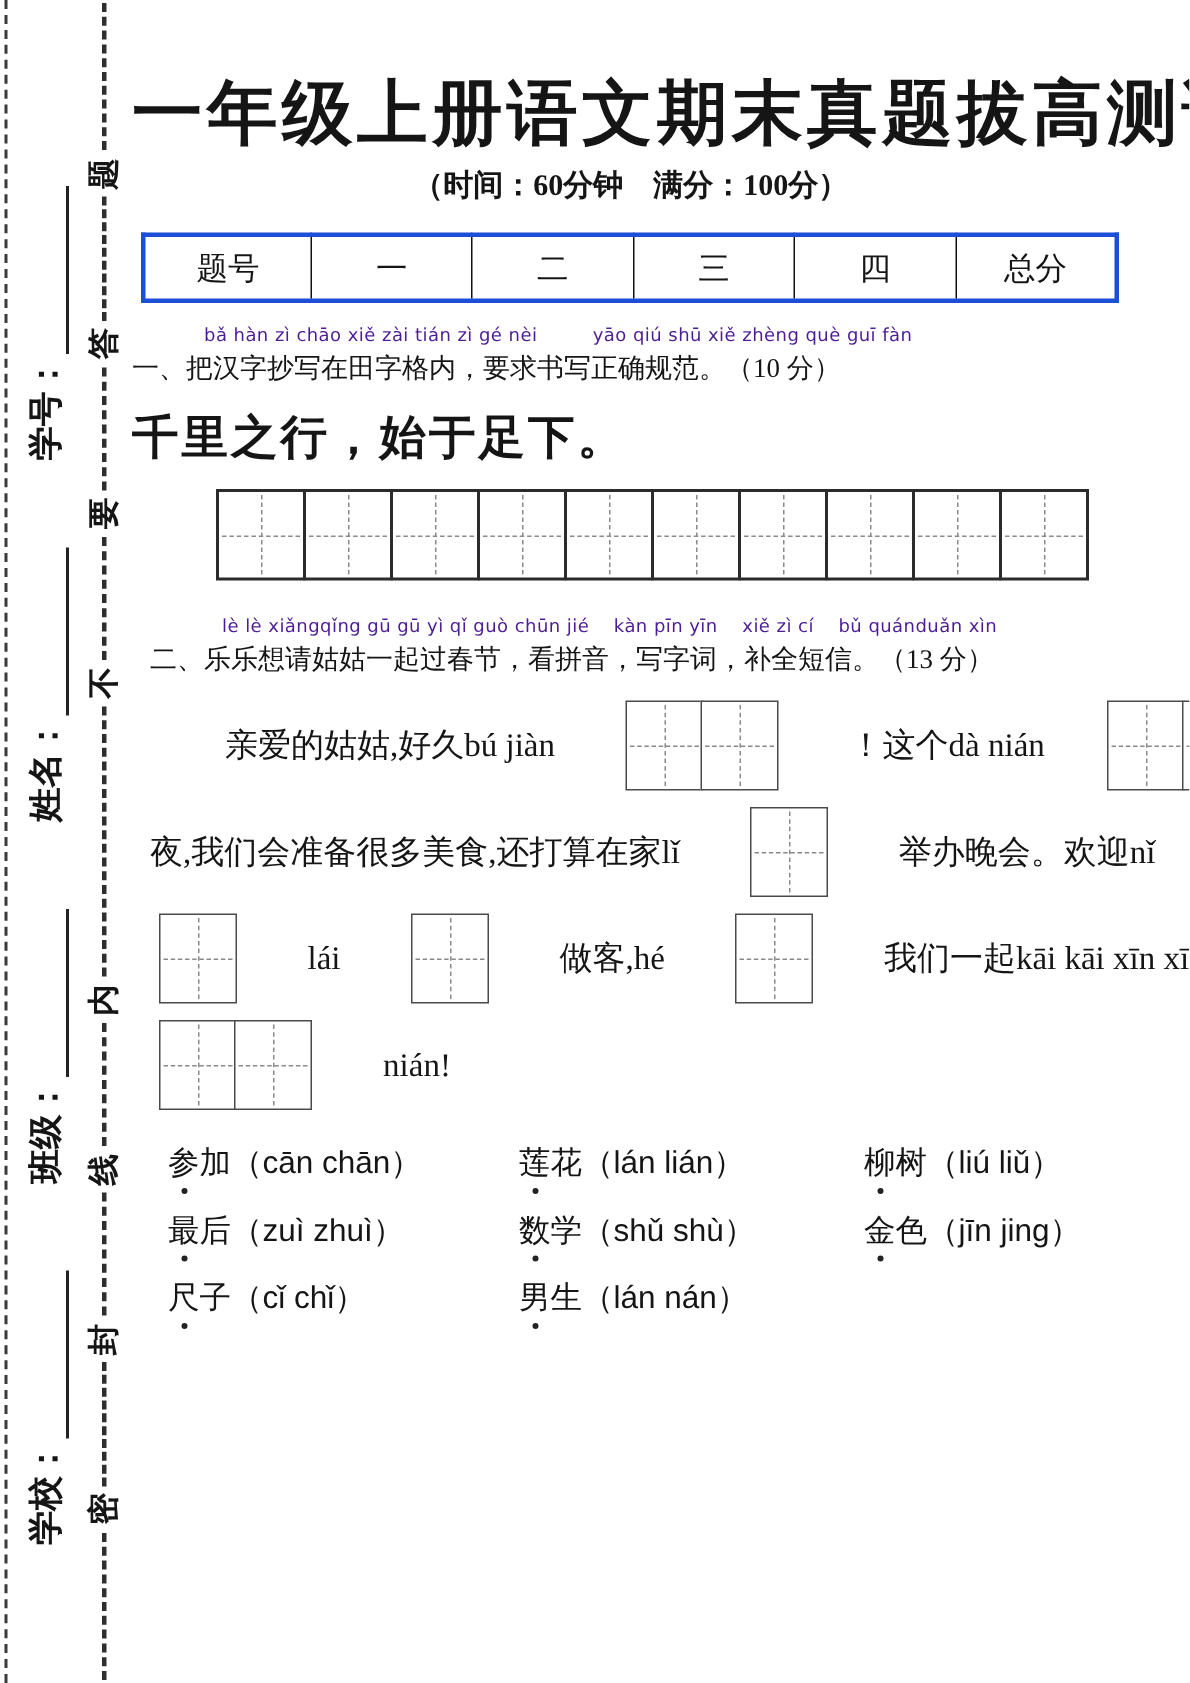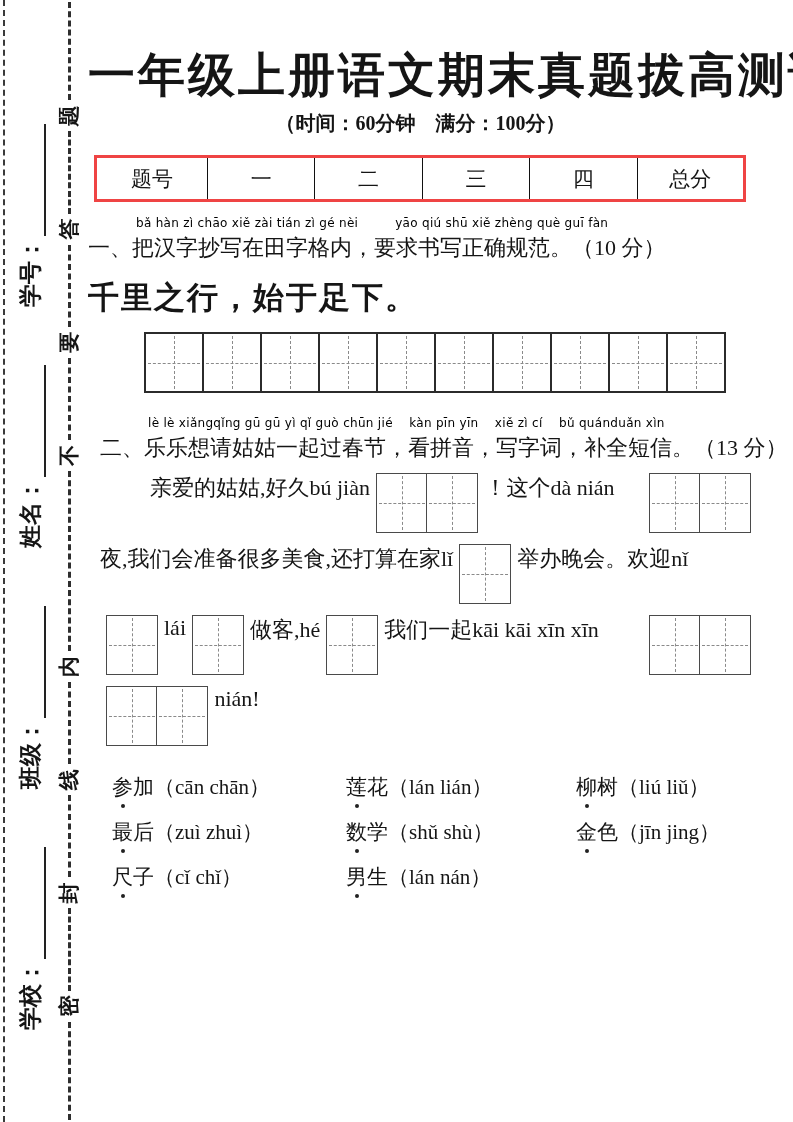--- a/index.html
+++ b/index.html
@@ -24,62 +24,62 @@
   .sdash.g22 { flex:2.2; }
   .sdash.g12 { flex:1.2; }
 
   
   .content { position:absolute; left:88px; top:0; width:665px; }
   .title { margin-top:44px; text-align:center; font-size:47px; font-weight:900;
            letter-spacing:3px; white-space:nowrap; }
   .subtitle { margin-top:3px; text-align:center; font-size:20px; font-weight:bold; }
 
   table.score { margin-top:18px; margin-left:6px; width:652px; border-collapse:collapse;
-                table-layout:fixed; border:3px solid #ef4444; }
+                table-layout:fixed; border:3px solid #1d4ed8; }
   table.score td { border:1.6px solid #111; height:44px; text-align:center;
                    font-size:21px; }
   table.score td.c0 { width:112px; }
 
   .sec { margin-top:13px; }
   .pinyin { margin-left:48px; font-size:12px; font-family:"DejaVu Sans",sans-serif;
-            color:#000000; letter-spacing:0.3px; white-space:nowrap; }
-  .hanzi { font-size:22px; margin-top:1px; white-space:nowrap; }
+            color:#4c1d95; letter-spacing:0.3px; white-space:nowrap; }
+  .hanzi { font-size:18px; margin-top:1px; white-space:nowrap; }
 
   .sentence { margin-top:14px; font-size:31px; font-weight:bold;
               letter-spacing:2px; }
 
   .tzg { margin-top:13px; margin-left:56px; display:flex; }
   .tzg .cell { position:relative; width:60px; height:61px; border:2px solid #2b2b2b;
                margin-left:-2px; background:#fff; }
   .tzg .cell:first-child { margin-left:0; }
   .cell::before { content:""; position:absolute; left:50%; top:2px; bottom:2px;
                   border-left:1.6px dashed #8a8a8a; }
   .cell::after  { content:""; position:absolute; top:50%; left:2px; right:2px;
                   border-top:1.6px dashed #8a8a8a; }
 
   .letter { margin-top:10px; font-size:22px; }
-  .lline { display:flex; align-items:flex-start; min-height:71px; padding-left:12px; }
+  .lline { display:flex; align-items:center; min-height:71px; padding-left:12px;gap:41px; }
   .lline.first { padding-left:62px; }
   .lt { white-space:nowrap; }
   .lpair { display:flex; margin:0 6px; }
   .lcell { position:relative; width:52px; height:60px; border:1.6px solid #4a4a4a;
            margin-left:-1.6px; background:#fff; }
   .lcell:first-child { margin-left:0; }
   .push-right { margin-left:auto; margin-right:2px; }
 
   .sub1 { margin-top:12px; font-size:21.5px; white-space:nowrap; }
 
   .items { margin-top:16px; margin-left:24px; display:grid;
            grid-template-columns:234px 230px 196px; row-gap:17px; font-size:21px; }
   .item { white-space:nowrap; }
   .dotted { position:relative; display:inline-block; }
   .dotted::after { content:""; position:absolute; left:50%; bottom:-7px; width:4px;
                    height:4px; border-radius:50%; background:#222;
                    transform:translateX(-50%); }
-  .opts { font-family:Liberation Serif, serif; }
+  .opts { font-family:Liberation Sans, sans-serif; }
 </style>
 </head>
 <body>
 
 <div class="page">
 
   <div class="edge-dash"></div>
   <div class="rotated-strip">
     <div class="fields-row">
       <span class="field">

